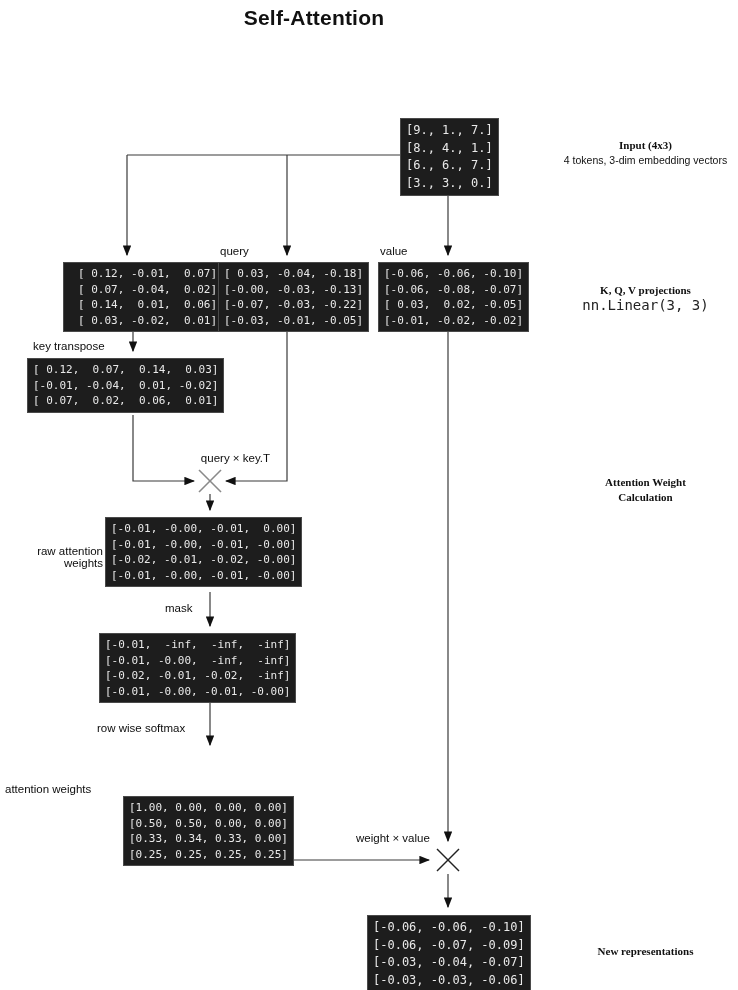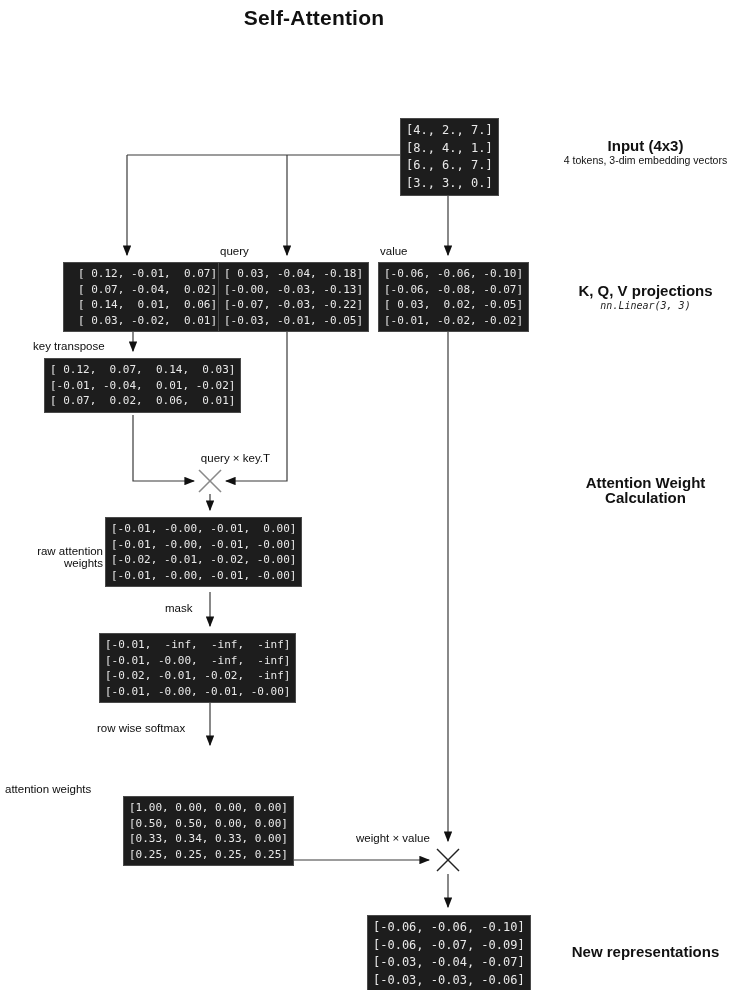--- a/index.html
+++ b/index.html
@@ -15,22 +15,22 @@
   .matrix {
     position:absolute; background:#1d1d1d; color:#e9e9e9;
     font-family:"DejaVu Sans Mono", monospace; font-size:11px; line-height:15.5px;
     padding:3px 5px; border:1px solid #4a4a4a; box-sizing:border-box;
   }
   .matrix.lg { font-size:12px; line-height:17.6px; }
   .mrow { white-space:pre; }
   .lbl { position:absolute; font-size:11.5px; color:#0c0c0c; white-space:nowrap; }
   .lbl.center { text-align:right; white-space:normal; }
   .note { position:absolute; left:553px; width:185px; text-align:center; font-size:10.5px; line-height:15px; }
-  .note .b { font-weight:bold; font-size:15px; }
-  .note .mono { font-family:"DejaVu Sans Mono", monospace; font-size:10px; color:#222;font-style:italic; }
+  .note .b { font-weight:bold; font-size:11px;font-family:Liberation Serif, serif; }
+  .note .mono { font-family:"DejaVu Sans Mono", monospace; font-size:14px; color:#222; }
 </style>
 </head>
 <body>
 
 <div class="canvas">
 
   <div class="title">Self-Attention</div>
 
   <svg class="wires" width="738" height="990" viewBox="0 0 738 990">
     <defs>
@@ -70,21 +70,21 @@
         <path d="M221,470 L199,492"></path>
     </g>
 
     <g stroke="#222" stroke-width="1.4">
       <path d="M437,849 L459,871"></path>
         <path d="M459,849 L437,871"></path>
     </g>
   </svg>
 
   <div class="matrix lg" style="left:400px; top:118px;">
-    <div class="mrow">[4., 2., 7.]</div>
+    <div class="mrow">[9., 1., 7.]</div>
     <div class="mrow">[8., 4., 1.]</div>
     <div class="mrow">[6., 6., 7.]</div>
     <div class="mrow">[3., 3., 0.]</div>
   </div>
   <div class="note" style="top:138px;">
     <div class="b">Input (4x3)</div>
     <div>4 tokens, 3-dim embedding vectors</div>
   </div>
 
   <div class="lbl" style="left:66px; top:245px;margin-top:40px;">key</div>
@@ -110,21 +110,21 @@
     <div class="mrow">[ 0.03,  0.02, -0.05]</div>
     <div class="mrow">[-0.01, -0.02, -0.02]</div>
   </div>
 
   <div class="note" style="top:283px;">
     <div class="b">K, Q, V projections</div>
     <div class="mono">nn.Linear(3, 3)</div>
   </div>
 
   <div class="lbl" style="left:33px; top:340px;">key transpose</div>
-  <div class="matrix" style="left:44px; top:358px;">
+  <div class="matrix" style="left:27px; top:358px;">
     <div class="mrow">[ 0.12,  0.07,  0.14,  0.03]</div>
     <div class="mrow">[-0.01, -0.04,  0.01, -0.02]</div>
     <div class="mrow">[ 0.07,  0.02,  0.06,  0.01]</div>
   </div>
 
   <div class="lbl center" style="left:160px; top:452px; width:110px;">query × key.T</div>
 
   <div class="note" style="top:475px;">
     <div class="b">Attention Weight</div>
     <div class="b">Calculation</div>

